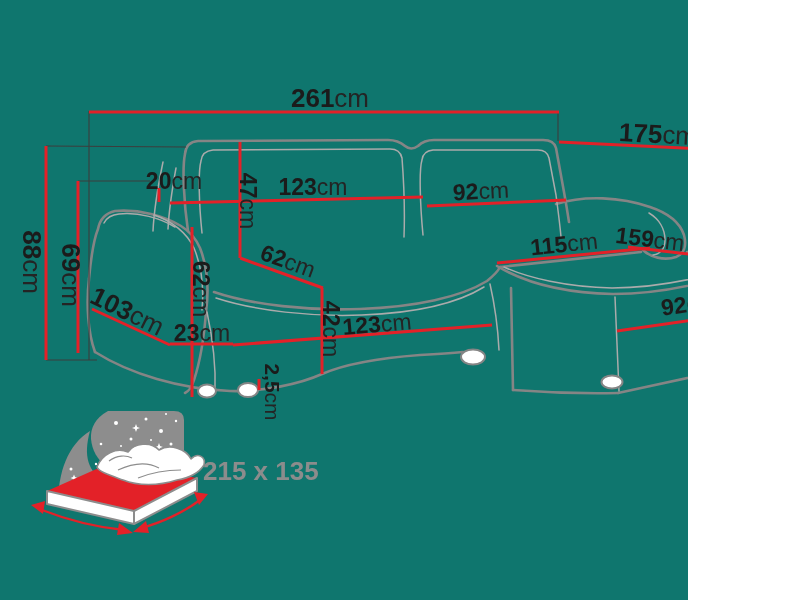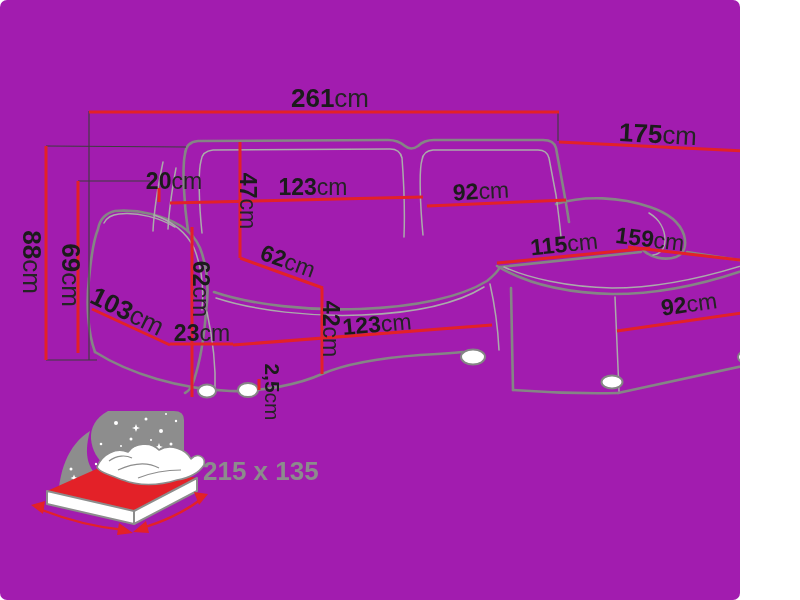--- a/index.html
+++ b/index.html
@@ -1,18 +1,18 @@
 <!DOCTYPE html>
 <html><head>
 <meta charset="utf-8">
 <style>
   html,body { margin:0; padding:0; background:#ffffff; }
   .stage {
-    position:relative; width:740px; height:600px; background:#a21caf;
-    font-family:"Liberation Sans", sans-serif; overflow:hidden;border-radius:7px;
+    position:relative; width:688px; height:600px; background:#0f766e;
+    font-family:"Liberation Sans", sans-serif; overflow:hidden;
   }
   svg text {
     font-family:"Liberation Sans", sans-serif;
     fill:#1b1b1b;
   }
   .num  { font-weight:bold; }
   .unit { font-weight:normal; fill:#242424; }
   .dim-lg { font-size:26px; }
   .dim-md { font-size:23px; }
   .dim-sm { font-size:21px; }

